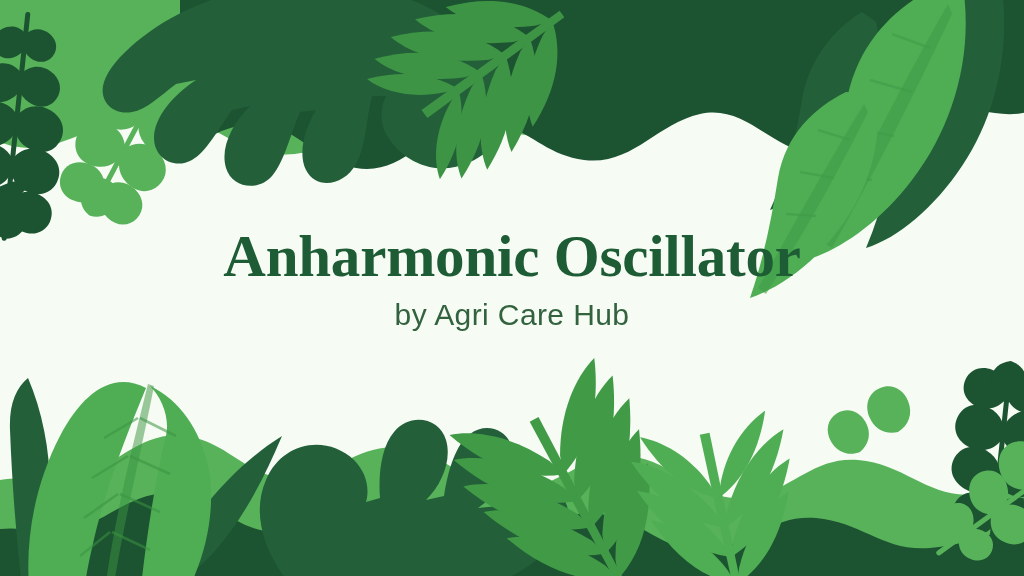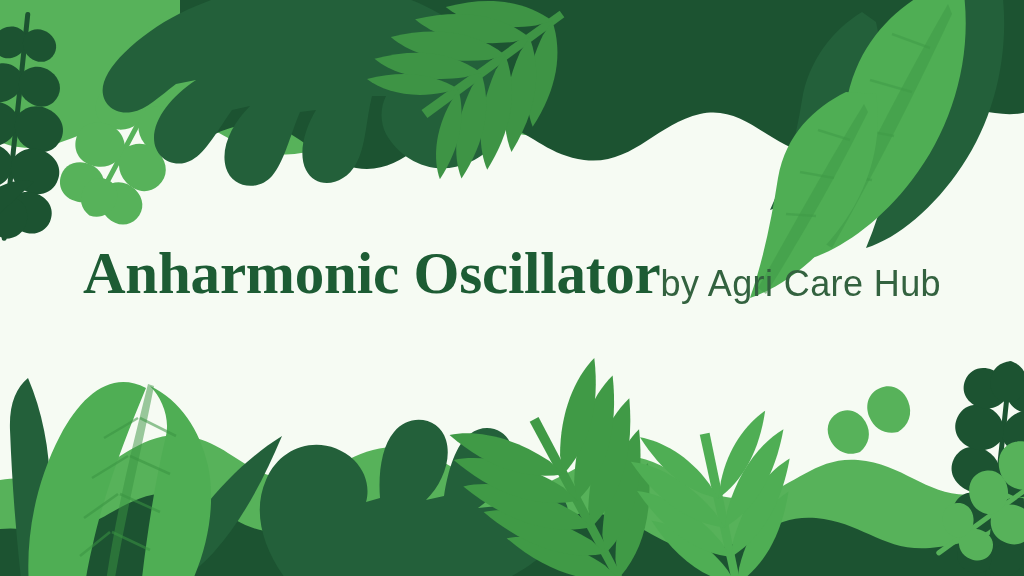--- a/index.html
+++ b/index.html
@@ -23,41 +23,42 @@
     height: 576px;
     display: block;
   }
   #text-block {
     position: absolute;
     left: 0;
     top: 0;
     width: 1024px;
     height: 576px;
     display: flex;
+    flex-direction: column;
     align-items: center;
     justify-content: center;
     pointer-events: none;
   }
   #title {
     font-family: "Liberation Serif", "DejaVu Serif", serif;
     font-weight: 700;
     font-size: 59px;
     line-height: 1.05;
     letter-spacing: -0.2px;
     color: #1d5c34;
     text-align: center;
     margin: 0;
     max-width: 720px;
     transform: translateY(-14px);
   }
   #title .line2 { display: block; }
   #subtitle {
     font-family: "Liberation Sans", sans-serif;
     font-weight: 400;
-    font-size: 36px;
+    font-size: 30px;
     letter-spacing: 0.4px;
     color: #33623f;
     text-align: center;
     margin: 0;
     transform: translateY(-4px);
   }
 </style>
 </head>
 <body>
 

